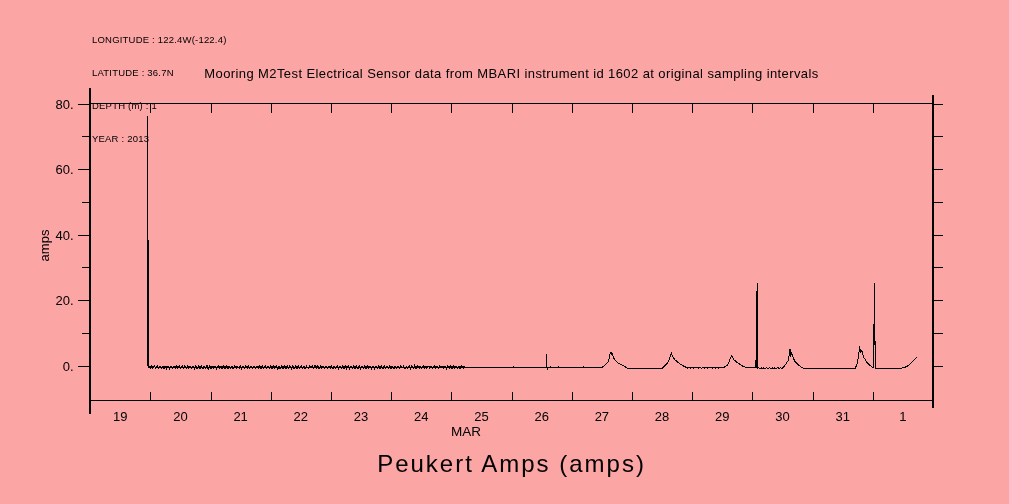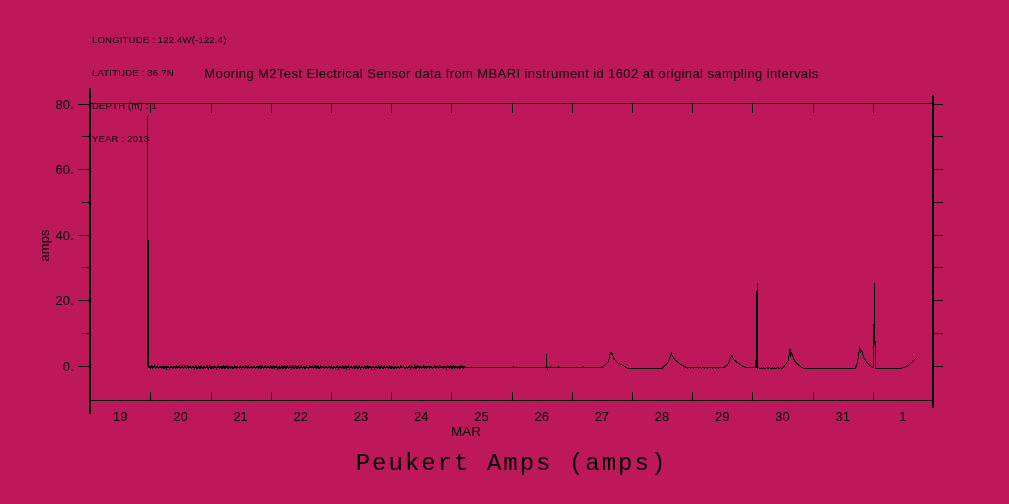--- a/index.html
+++ b/index.html
@@ -1,26 +1,26 @@
 <!DOCTYPE html>
 <html><head>
 <meta charset="utf-8">
 <style>
   html,body{margin:0;padding:0;background:#fff;}
-  #page{position:relative;width:1009px;height:504px;background:#be185d;overflow:hidden;
+  #page{position:relative;width:1009px;height:504px;background:#fca5a5;overflow:hidden;
         font-family:"Liberation Sans",sans-serif;color:#000;}
   #header-info{position:absolute;left:92px;top:12px;font-size:9.5px;line-height:11px;
                letter-spacing:0.2px;white-space:pre;}
   #chart-title{position:absolute;left:90px;top:66px;width:843px;text-align:center;
                font-size:13px;letter-spacing:0.4px;}
   #y-axis-label{position:absolute;left:14px;top:238px;width:60px;text-align:center;
                 font-size:13px;transform:rotate(-90deg);transform-origin:center;}
   #month-label{position:absolute;left:451px;top:424px;width:61px;text-align:left;font-size:13.5px;}
   #bottom-title{position:absolute;left:90px;top:450px;width:843px;text-align:center;
-                font-family:Liberation Mono, monospace;font-size:24px;letter-spacing:2px;}
+                font-family:Liberation Sans, sans-serif;font-size:24px;letter-spacing:2px;}
   svg{position:absolute;left:0;top:0;}
   svg text{font-family:"Liberation Sans",sans-serif;font-size:13px;fill:#000;}
 </style>
 </head>
 <body>
 
 <div id="page">
 
   <div id="header-info">
     <div>LONGITUDE : 122.4W(-122.4)</div>

